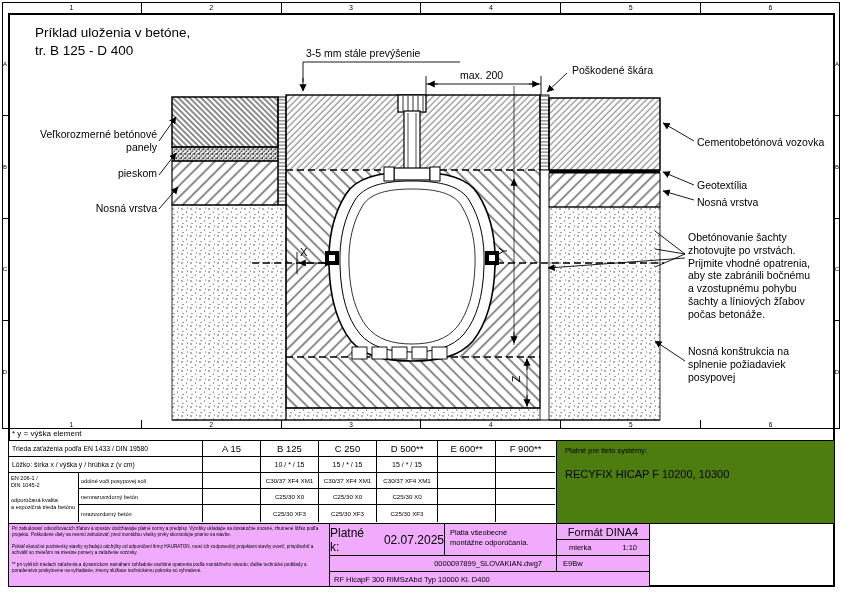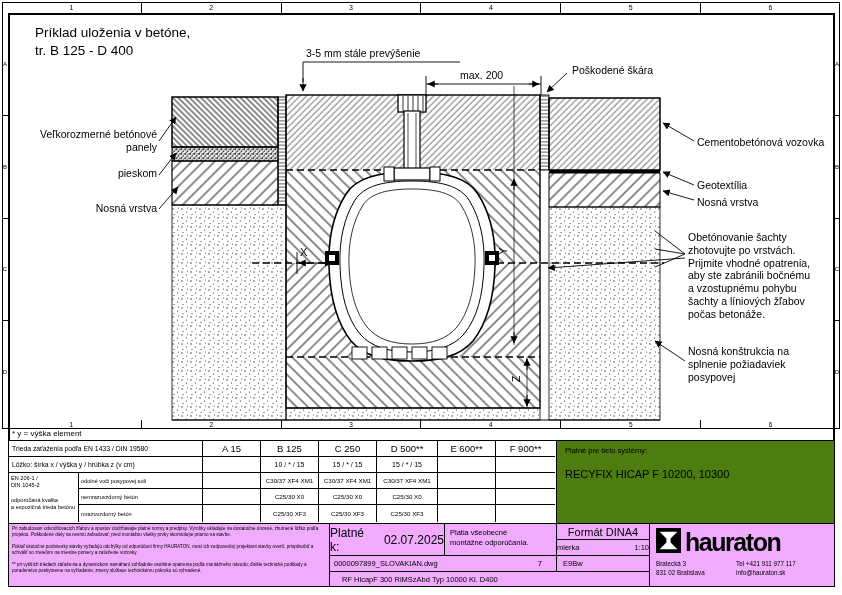--- a/index.html
+++ b/index.html
@@ -40,24 +40,24 @@
   .tc.bot{border-bottom:none}
   #sys{position:absolute;left:556px;top:440px;width:279px;height:84px;border:1.5px solid #000;padding:5px 8px;background:#4d7c0f;z-index:4}
   #sys .sys-l{font-size:7.5px}
   #sys .sys-v{font-size:11px;margin-top:13px}
   
   .fcell{position:absolute;border:1px solid #000;background:#f0abfc;z-index:4;overflow:hidden}
   #fineprint{left:8px;top:523px;width:322px;height:64px;font-size:4.6px;line-height:1.3;padding:2px 3px;white-space:pre-line;border-width:1.5px}
   #valid{left:329px;top:523px;width:116px;height:33px;display:flex;align-items:center;justify-content:center;gap:8px;font-size:12px}
   #gnote{left:444px;top:523px;width:113px;height:33px;font-size:7.5px;padding:4px 5px;white-space:pre-line;line-height:1.35}
   #fmt{left:556px;top:523px;width:94px;height:17px;display:flex;align-items:center;justify-content:center;padding:0 4px;font-size:11px}
-  #scl{left:556px;top:539px;width:94px;height:17px;display:flex;align-items:center;justify-content:space-between;padding:0 0;font-size:7.5px}
-  #file{left:329px;top:555px;width:228px;height:17px;display:flex;align-items:center;justify-content:space-between;padding:0 14px 0 4px;font-size:7.5px}
+  #scl{left:556px;top:539px;width:94px;height:17px;display:flex;align-items:center;justify-content:space-between;padding:0 12px;font-size:7.5px}
+  #file{left:329px;top:555px;width:228px;height:17px;display:flex;align-items:center;justify-content:flex-end;padding:0 14px 0 4px;font-size:7.5px}
   #code{left:556px;top:555px;width:94px;height:17px;display:flex;align-items:center;padding-left:6px;font-size:7.5px}
-  #type{left:329px;top:571px;width:321px;height:16px;display:flex;align-items:center;padding-left:12px;font-size:7.5px}
+  #type{left:329px;top:571px;width:321px;height:16px;display:flex;align-items:center;padding-left:4px;font-size:7.5px}
   #logo{left:649px;top:523px;width:186px;height:64px;padding:4px 6px}
   #logo .top{display:flex;align-items:center;gap:4px}
   #logo .word{font-size:26px;font-weight:800;letter-spacing:-1.5px;line-height:.85;transform:scaleX(.96);transform-origin:left}
   #logo .rows{display:flex;margin-top:3px;font-size:6.3px;line-height:1.4}
   #logo .rows .c1{width:80px;white-space:pre-line}
   #logo .rows .c2{white-space:pre-line}
   .fn{position:absolute;left:12px;top:429px;font-size:8px;z-index:3}
 </style>
 </head>
 <body>
@@ -333,31 +333,14 @@
     <span>mierka</span>
     <span>1:10</span>
   </div>
   <div class="fcell" id="file">
     <span>0000097899_SLOVAKIAN.dwg</span>
     <span>7</span>
   </div>
   <div class="fcell" id="code">E9Bw</div>
   <div class="fcell" id="type">RF HicapF 300 RiMSzAbd Typ 10000 Kl. D400</div>
 
-  <div class="fcell" id="logo">
-    <div class="top">
-      <span>
-        <svg width="25" height="25" viewBox="0 0 24 24">
-          <rect x="0" y="0" width="24" height="24" fill="#000"></rect>
-          <path d="M3.5 3.5 H20.5 L14 10 V14 L20.5 20.5 H3.5 L10 14 V10 Z" fill="#fff"></path>
-        </svg>
-      </span>
-      <span class="word">hauraton</span>
-    </div>
-    <div class="rows">
-      <div class="c1">Bratecká 3
-831 02 Bratislava</div>
-      <div class="c2">Tel +421 911 977 117
-info@hauraton.sk</div>
-    </div>
-  </div>
 
 </div>
 
 </body></html>

